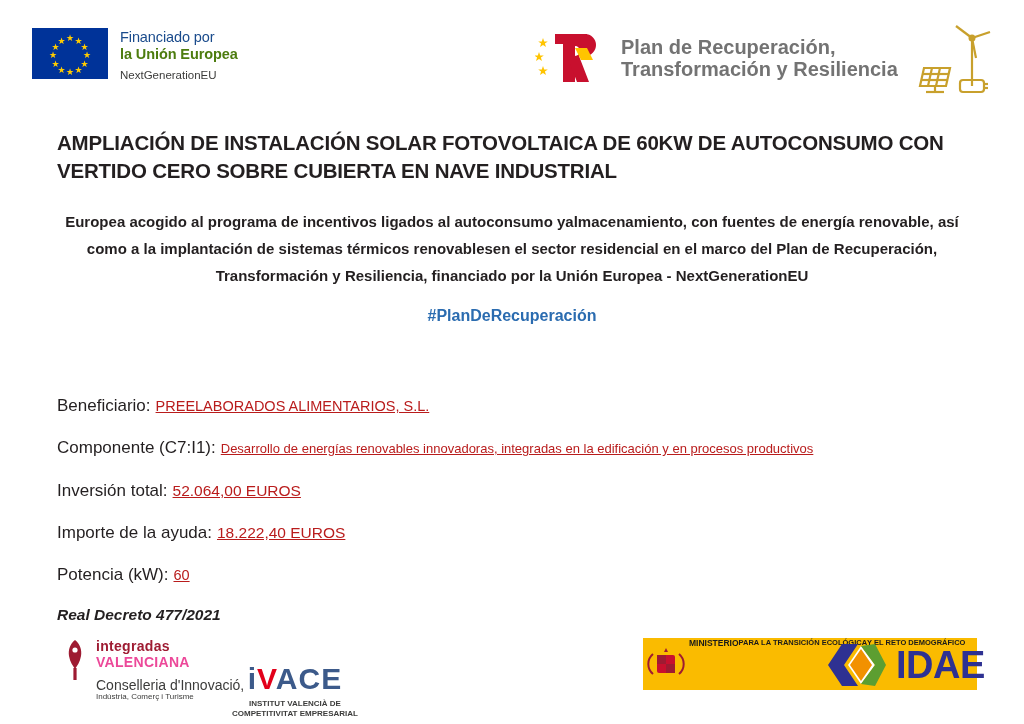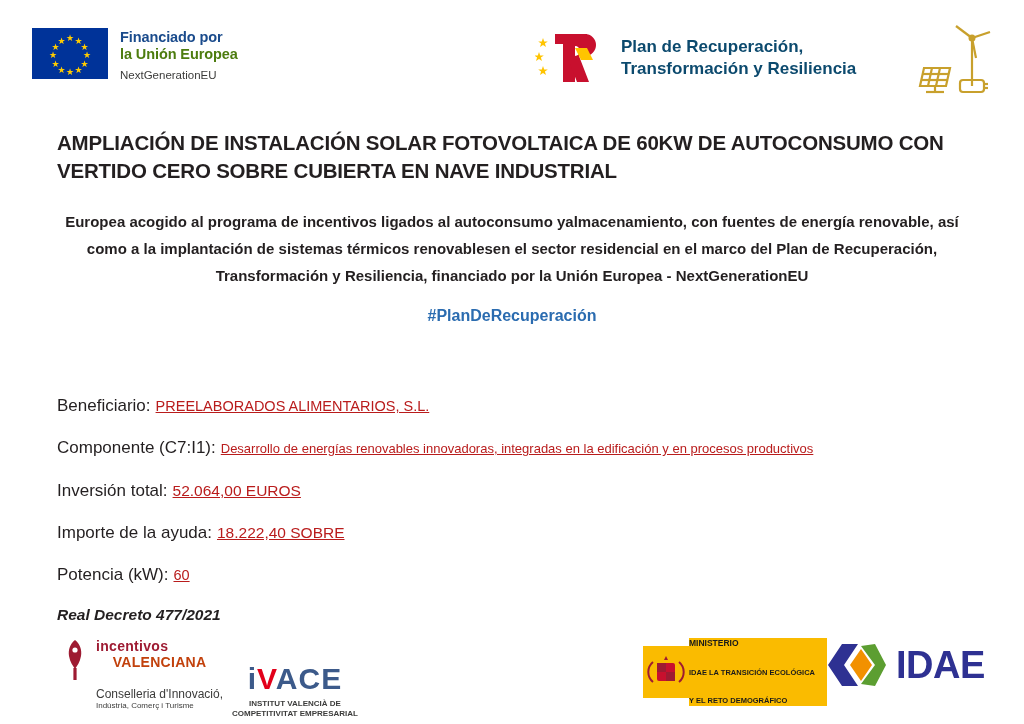--- a/index.html
+++ b/index.html
@@ -43,21 +43,21 @@
     width: 9px;
     height: 9px;
     text-align: center;
   }
   .eu-text {
     margin-left: 12px;
     padding-top: 1px;
   }
   .eu-line1 {
     color: #1a4b8c;
-    font-weight: bold;
+    font-weight: normal;
     font-size: 14.5px;
     line-height: 17px;
     letter-spacing: -0.1px;
   }
   .eu-line2 {
     color: #4d7c0f;
     font-weight: bold;
     font-size: 14.5px;
     line-height: 17px;
     letter-spacing: -0.1px;
@@ -77,23 +77,23 @@
     align-items: center;
   }
   .prtr-logo {
     width: 72px;
     height: 56px;
     position: relative;
     flex: 0 0 auto;
   }
   .prtr-text {
     margin-left: 14px;
-    color: #0c4a6e;
-    font-weight: bold;
-    font-size: 17px;
+    color: #737373;
+    font-weight: bold;
+    font-size: 20px;
     line-height: 22px;
     white-space: nowrap;
   }
 
   .wind-block {
     position: absolute;
     left: 916px;
     top: 24px;
     width: 82px;
     height: 72px;
@@ -195,32 +195,31 @@
   }
   .gva-text { margin-left: 8px; }
   .gva-l1 {
     color: #9e1b32;
     font-weight: bold;
     font-size: 14px;
     letter-spacing: 0.3px;
     line-height: 16px;
   }
   .gva-l2 {
-    color: #c2410c;
+    color: #ec4899;
     font-weight: bold;
     font-size: 14px;
     letter-spacing: 0.3px;
     line-height: 16px;
-    text-align: center;
   }
   .gva-l3 {
     color: #3c3c3b;
-    font-size: 12px;
+    font-size: 14px;
     line-height: 11px;
-    margin-top: 19px;
+    margin-top: 10px;
     text-align: center;
   }
   .gva-l4 {
     color: #3c3c3b;
     font-size: 8px;
     line-height: 11px;
   }
 
   .ivace {
     position: absolute;
@@ -262,24 +261,24 @@
   }
   .min-flag {
     width: 46px;
     height: 52px;
     background: #FABB00;
     position: relative;
     flex: 0 0 auto;
   }
   .min-text {
     background: #FABB00;
-    height: 68px;
-    display: flex;
-    flex-direction: column;
-    justify-content: space-between;
+    height: 52px;
+    display: flex;
+    flex-direction: row;
+    justify-content: center;
     padding-right: 12px;
   }
   .min-l1 {
     font-size: 8.5px;
     font-weight: bold;
     color: #1a1a1a;
     line-height: 11px;
   }
   .min-l2 {
     font-size: 7.5px;
@@ -409,21 +408,21 @@
     <span class="field-value small">Desarrollo de energías renovables innovadoras, integradas en la edificación y en procesos productivos</span>
   </div>
 
   <div class="field-row">
     <span class="field-label">Inversión total:</span>
     <span class="field-value big">52.064,00 EUROS</span>
   </div>
 
   <div class="field-row">
     <span class="field-label">Importe de la ayuda:</span>
-    <span class="field-value big">18.222,40 SOBRE</span>
+    <span class="field-value big">18.222,40 EUROS</span>
   </div>
 
   <div class="field-row">
     <span class="field-label">Potencia (kW):</span>
     <span class="field-value">60</span>
   </div>
 
   <div class="decree">Real Decreto 477/2021</div>
 </div>
 
@@ -431,21 +430,21 @@
 
   <div class="gva">
     <div class="gva-crest">
       <svg width="26" height="44" viewBox="0 0 26 44" xmlns="http://www.w3.org/2000/svg">
         <path d="M13 2 C8 6 6 12 7 18 C8 24 11 28 13 31 C15 28 18 24 19 18 C20 12 18 6 13 2 Z" fill="#9e1b32"></path>
         <rect x="11.4" y="30" width="3.2" height="12" fill="#9e1b32"></rect>
         <circle cx="13" cy="12" r="2.6" fill="#ffffff"></circle>
       </svg>
     </div>
     <div class="gva-text">
-      <div class="gva-l1">incentivos</div>
+      <div class="gva-l1">integradas</div>
       <div class="gva-l2">VALENCIANA</div>
       <div class="gva-l3">Conselleria d'Innovació,</div>
       <div class="gva-l4">Indústria, Comerç i Turisme</div>
     </div>
   </div>
 
   <div class="ivace">
     <div class="ivace-word"><span>i</span><span class="v">V</span><span>ACE</span></div>
     <div class="ivace-sub1">INSTITUT VALENCIÀ DE</div>
     <div class="ivace-sub2">COMPETITIVITAT EMPRESARIAL</div>
@@ -460,21 +459,21 @@
           <rect x="-9" y="-9" width="9" height="9" fill="#9e1b32"></rect>
           <rect x="0" y="0" width="9" height="9" fill="#9e1b32"></rect>
           <path d="M-13,-10 a13,13 0 0 0 0,20" stroke="#9e1b32" stroke-width="2" fill="none"></path>
           <path d="M13,-10 a13,13 0 0 1 0,20" stroke="#9e1b32" stroke-width="2" fill="none"></path>
           <polygon points="0,-16 2,-12 -2,-12" fill="#9e1b32"></polygon>
         </g>
       </svg>
     </div>
     <div class="min-text">
       <div class="min-l1">MINISTERIO</div>
-      <div class="min-l2">IDAE LA TRANSICIÓN ECOLÓGICA</div>
+      <div class="min-l2">PARA LA TRANSICIÓN ECOLÓGICA</div>
       <div class="min-l3">Y EL RETO DEMOGRÁFICO</div>
     </div>
   </div>
 
   <div class="idae">
     <div class="idae-mark">
       <svg width="58" height="58" viewBox="0 0 58 58" xmlns="http://www.w3.org/2000/svg">
         <polygon points="0,29 14,8 30,8 16,29 30,50 14,50" fill="#2e3192"></polygon>
         <polygon points="20,29 33,10 47,29 33,48" fill="#ffffff" stroke="#2e3192" stroke-width="0"></polygon>
         <polygon points="22,29 33,13 44,29 33,45" fill="#f29100"></polygon>

